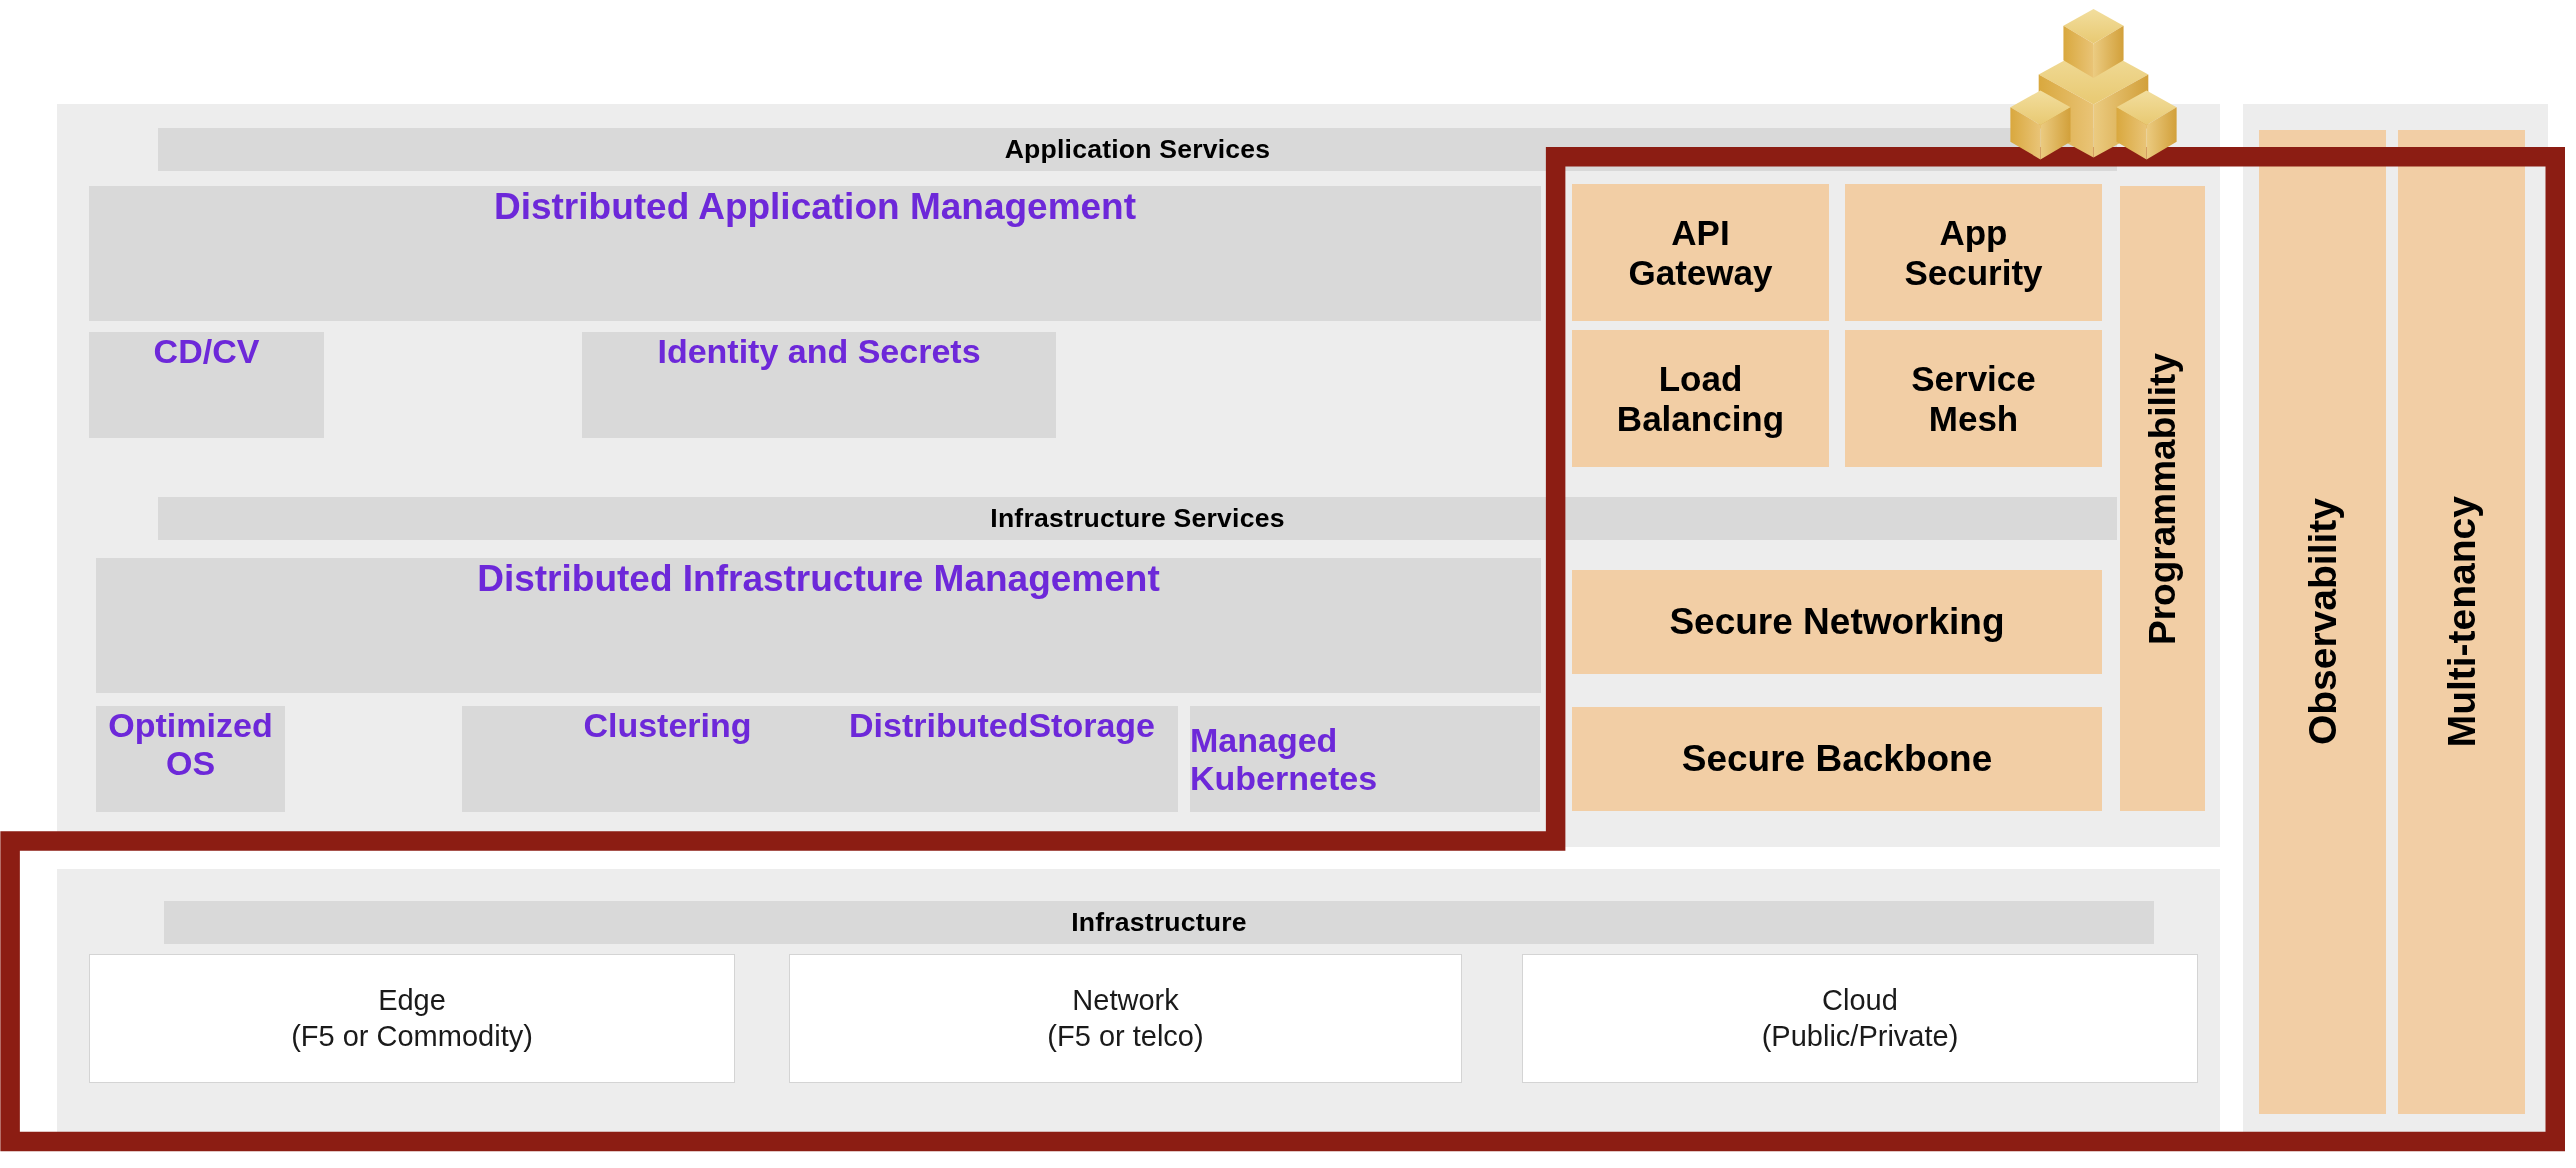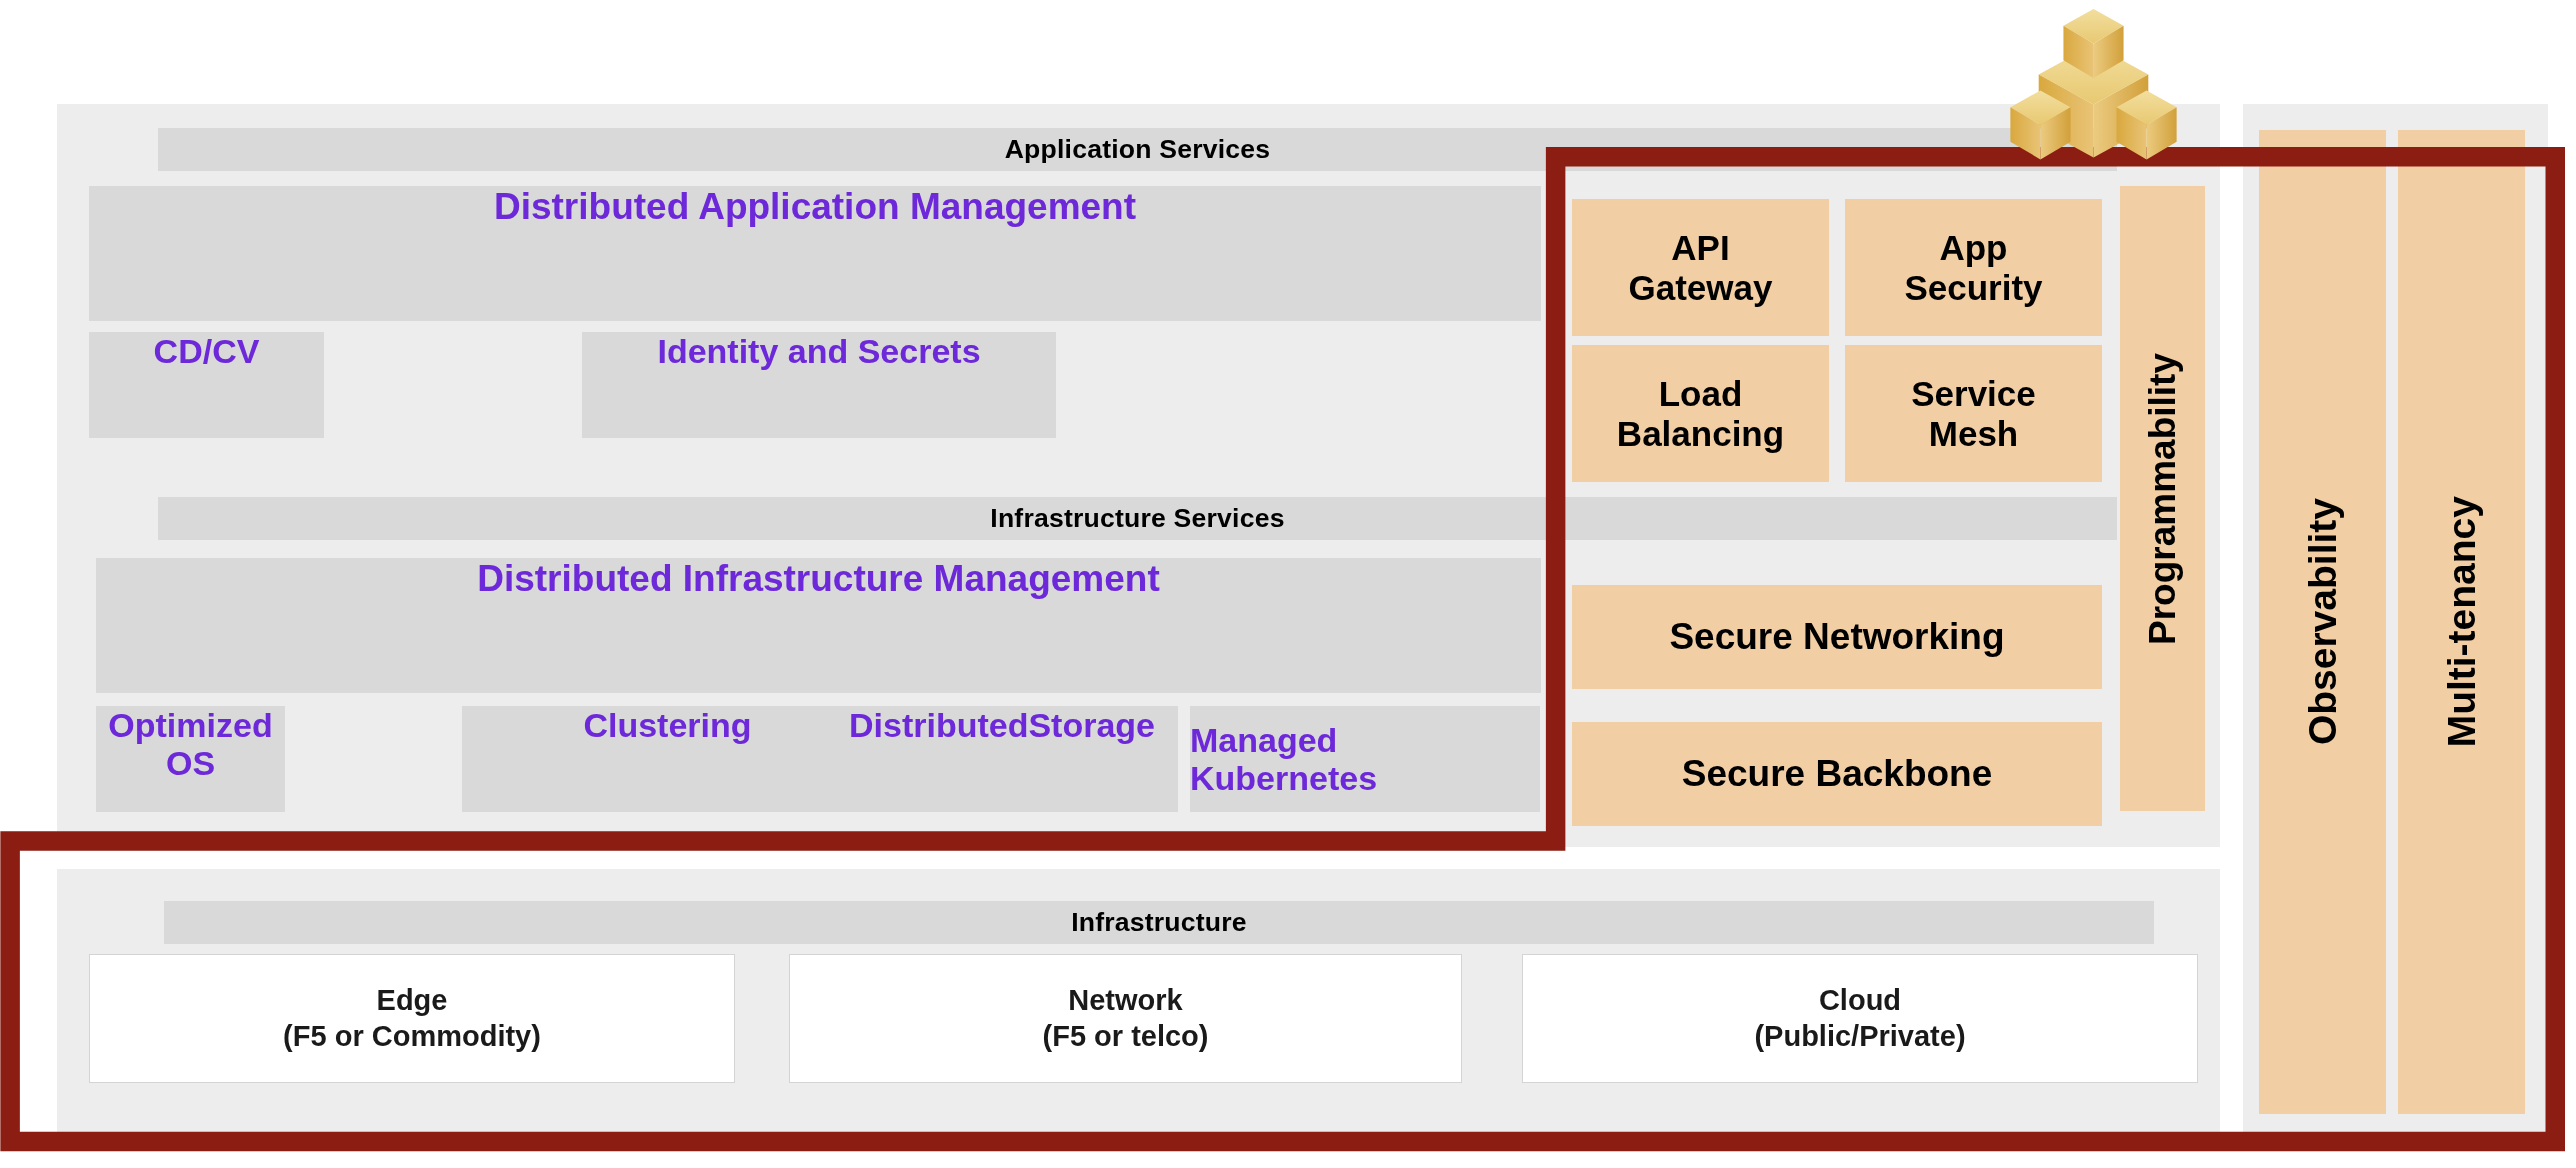--- a/index.html
+++ b/index.html
@@ -48,21 +48,20 @@
   .obox {
     position: absolute;
     background: #f2cea5;
     display: flex;
     align-items: center;
     justify-content: center;
     text-align: right;
     color: #000000;
     font-weight: bold;
     line-height: 1.12;
-    margin-top: 15px;
   }
   .vbox {
     position: absolute;
     background: #f2cea5;
     display: flex;
     align-items: center;
     justify-content: center;
     text-align: center;
     color: #000000;
     font-weight: bold;
@@ -76,21 +75,21 @@
   .wbox {
     position: absolute;
     background: #ffffff;
     border: 1.8px solid #d4d4d4;
     box-sizing: border-box;
     display: flex;
     align-items: center;
     justify-content: center;
     text-align: center;
     color: #1a1a1a;
-    font-weight: bold;
+    font-weight: normal;
     line-height: 1.22;
     font-size: 29px;
   }
 
   
   #redoutline {
     position: absolute;
     left: 0;
     top: 0;
     width: 2576px;

